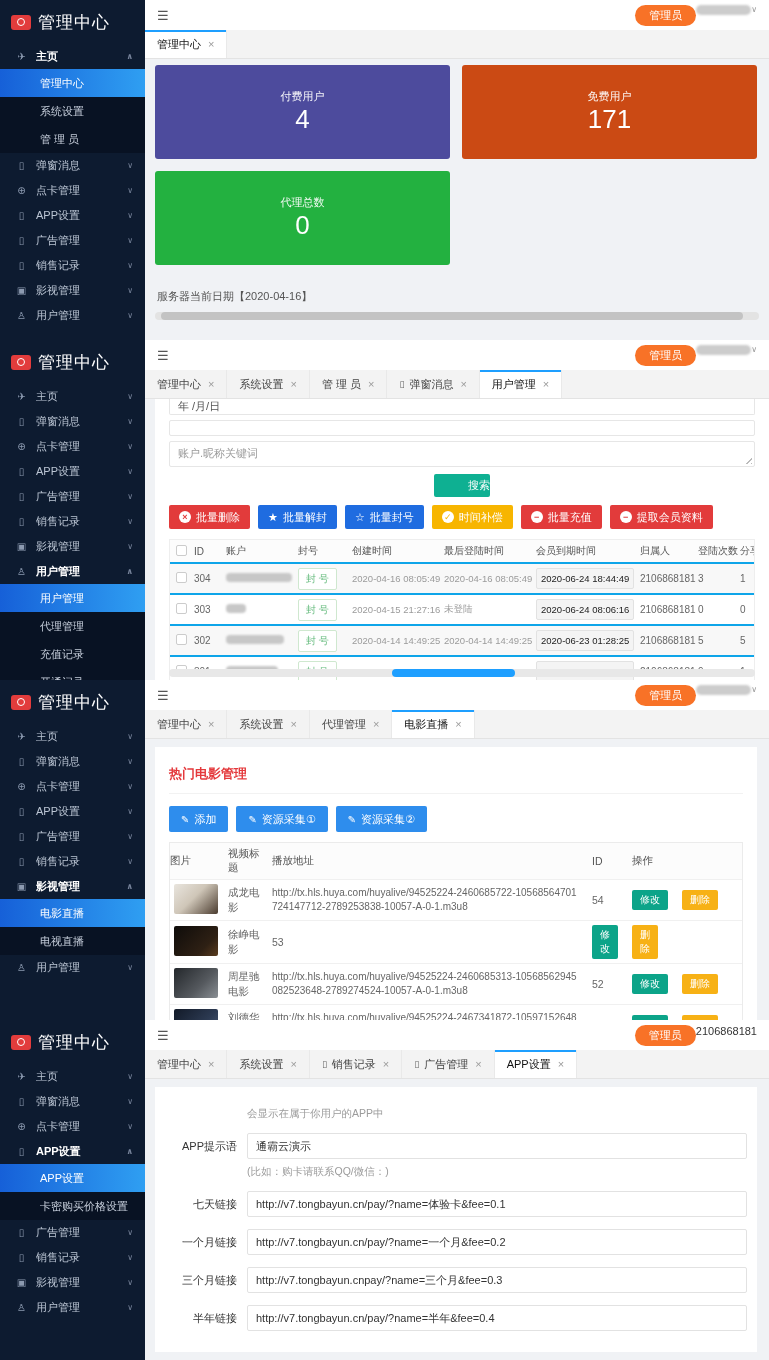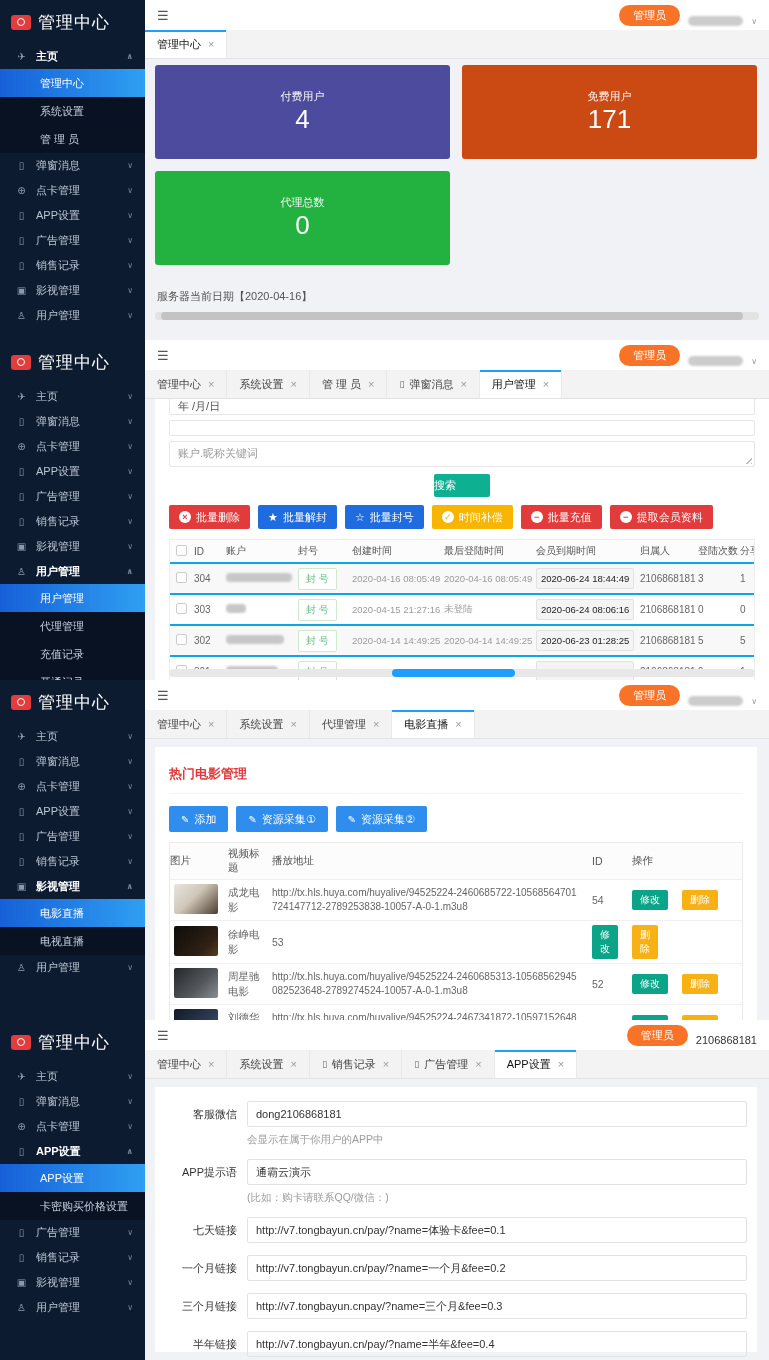--- a/index.html
+++ b/index.html
@@ -15,21 +15,21 @@
   .sicon{width:13px;text-align:center;font-size:10px;color:#8c9ab0}
   .slabel{flex:1;white-space:nowrap;overflow:hidden}
   .schev{font-size:8px;color:#76839a}
   .srow.open{color:#fff;font-weight:bold}
   .srow.sub{height:28px;min-height:28px;background:#081223;padding-left:40px;color:#c6cedb;font-weight:normal}
   .srow.sub.active{background:linear-gradient(90deg,#1660d8,#2f9ff2);color:#fff}
   
   .main{flex:1;min-width:0;display:flex;flex-direction:column}
   .topbar{height:30px;background:#fff;display:flex;align-items:center;padding:0 12px;flex:none}
   .burger{font-size:13px;color:#555;cursor:pointer}
-  .tright{margin-left:auto;display:flex;align-items:flex-end;gap:8px}
+  .tright{margin-left:auto;display:flex;align-items:flex-start;}
   .adminpill{background:#f87227;color:#fff;font-size:11px;padding:3px 14px;border-radius:12px;cursor:pointer}
   .ublur{width:55px;height:10px;background:#ccc;border-radius:5px;filter:blur(1px)}
   .ucaret{font-size:8px;color:#999}
   .uid{font-size:11px;color:#333}
   .tabbar{height:29px;background:#f3f3f3;border-bottom:1px solid #e3e3e3;display:flex;flex:none}
   .tab{display:flex;align-items:center;gap:5px;padding:0 12px;font-size:11px;color:#444;border-right:1px solid #e9e9e9;position:relative;background:#f3f3f3;cursor:pointer;white-space:nowrap}
   .tab.active{background:#fff;color:#111}
   .tab.active::before{content:"";position:absolute;top:0;left:0;right:0;height:2px;background:#1e9fff}
   .tab-x{color:#9a9a9a;font-size:11px;margin-left:2px}
   .tab-ic{font-size:9px;color:#666}
@@ -46,21 +46,21 @@
   .hthumb{position:absolute;top:0;bottom:0;border-radius:4px}
   .hthumb.gray{left:6px;right:16px;background:#c3c3c3}
   .hthumb.blue{left:38%;width:21%;background:#1e9fff}
   
   .p2wrap{position:absolute;top:0;left:10px;right:0;bottom:0;background:#fff;padding:0 14px 14px}
   .finput{border:1px solid #e6e6e6;border-radius:2px;font-size:11px;color:#666;padding:0 8px;background:#fff;display:flex;align-items:center}
   .fdate{height:16px;border-top:none;border-radius:0 0 2px 2px;color:#555}
   .fempty{height:16px;margin-top:5px}
   .ftext{height:26px;margin-top:5px;color:#9a9a9a;align-items:flex-start;padding-top:4px;position:relative}
   .ftext::after{content:"";position:absolute;right:2px;bottom:2px;width:9px;height:9px;background:repeating-linear-gradient(315deg,#bbb 0 1px,transparent 1px 3.5px);clip-path:polygon(100% 0,0 100%,100% 100%)}
-  .searchbtn{display:block;margin:7px auto 0;width:56px;height:23px;line-height:23px;text-align:left;background:#0eb092;color:#fff;font-size:11px;border-radius:2px;cursor:pointer}
+  .searchbtn{display:block;margin:7px auto 0;width:56px;height:23px;line-height:23px;text-align:right;background:#0eb092;color:#fff;font-size:11px;border-radius:2px;cursor:pointer}
   .bulkrow{display:flex;gap:8px;margin-top:8px}
   .bbtn{height:24px;display:flex;align-items:center;gap:5px;padding:0 10px;color:#fff;font-size:11px;border-radius:2px;cursor:pointer;white-space:nowrap}
   .b-red{background:#e23b3b}.b-blue{background:#1f6ce0}.b-yellow{background:#f7b500}
   .bic.plain{font-size:11px}
   .bic.circ{width:12px;height:12px;background:#fff;border-radius:50%;font-size:9px;font-weight:bold;display:flex;align-items:center;justify-content:center}
   .b-red .bic.circ{color:#e23b3b}.b-yellow .bic.circ{color:#f7b500}
   .utable{margin-top:10px;border:1px solid #eee;border-bottom:none;overflow:hidden;font-size:10px;color:#666}
   .ugrid{display:grid;grid-template-columns:24px 32px 72px 54px 92px 92px 104px 58px 42px 50px;align-items:center}
   .uth{height:22px;color:#555;background:#fcfcfc;white-space:nowrap}
   .trow{min-height:31px;border-top:2px solid #0ea5e9}
@@ -766,24 +766,20 @@
 
           <span>APP设置</span>
           <span class="tab-x">×</span>
         </div>
 
     </div>
     <div class="content">
       <div class="p4wrap">
 
           <div class="fgroup">
-            <div class="frow">
-              <div class="flabel">客服微信</div>
-              <div class="fval">dong2106868181</div>
-            </div>
             <div class="fhelp">会显示在属于你用户的APP中</div>
           </div>
 
           <div class="fgroup">
             <div class="frow">
               <div class="flabel">APP提示语</div>
               <div class="fval">通霸云演示</div>
             </div>
             <div class="fhelp">(比如：购卡请联系QQ/微信：)</div>
           </div>

